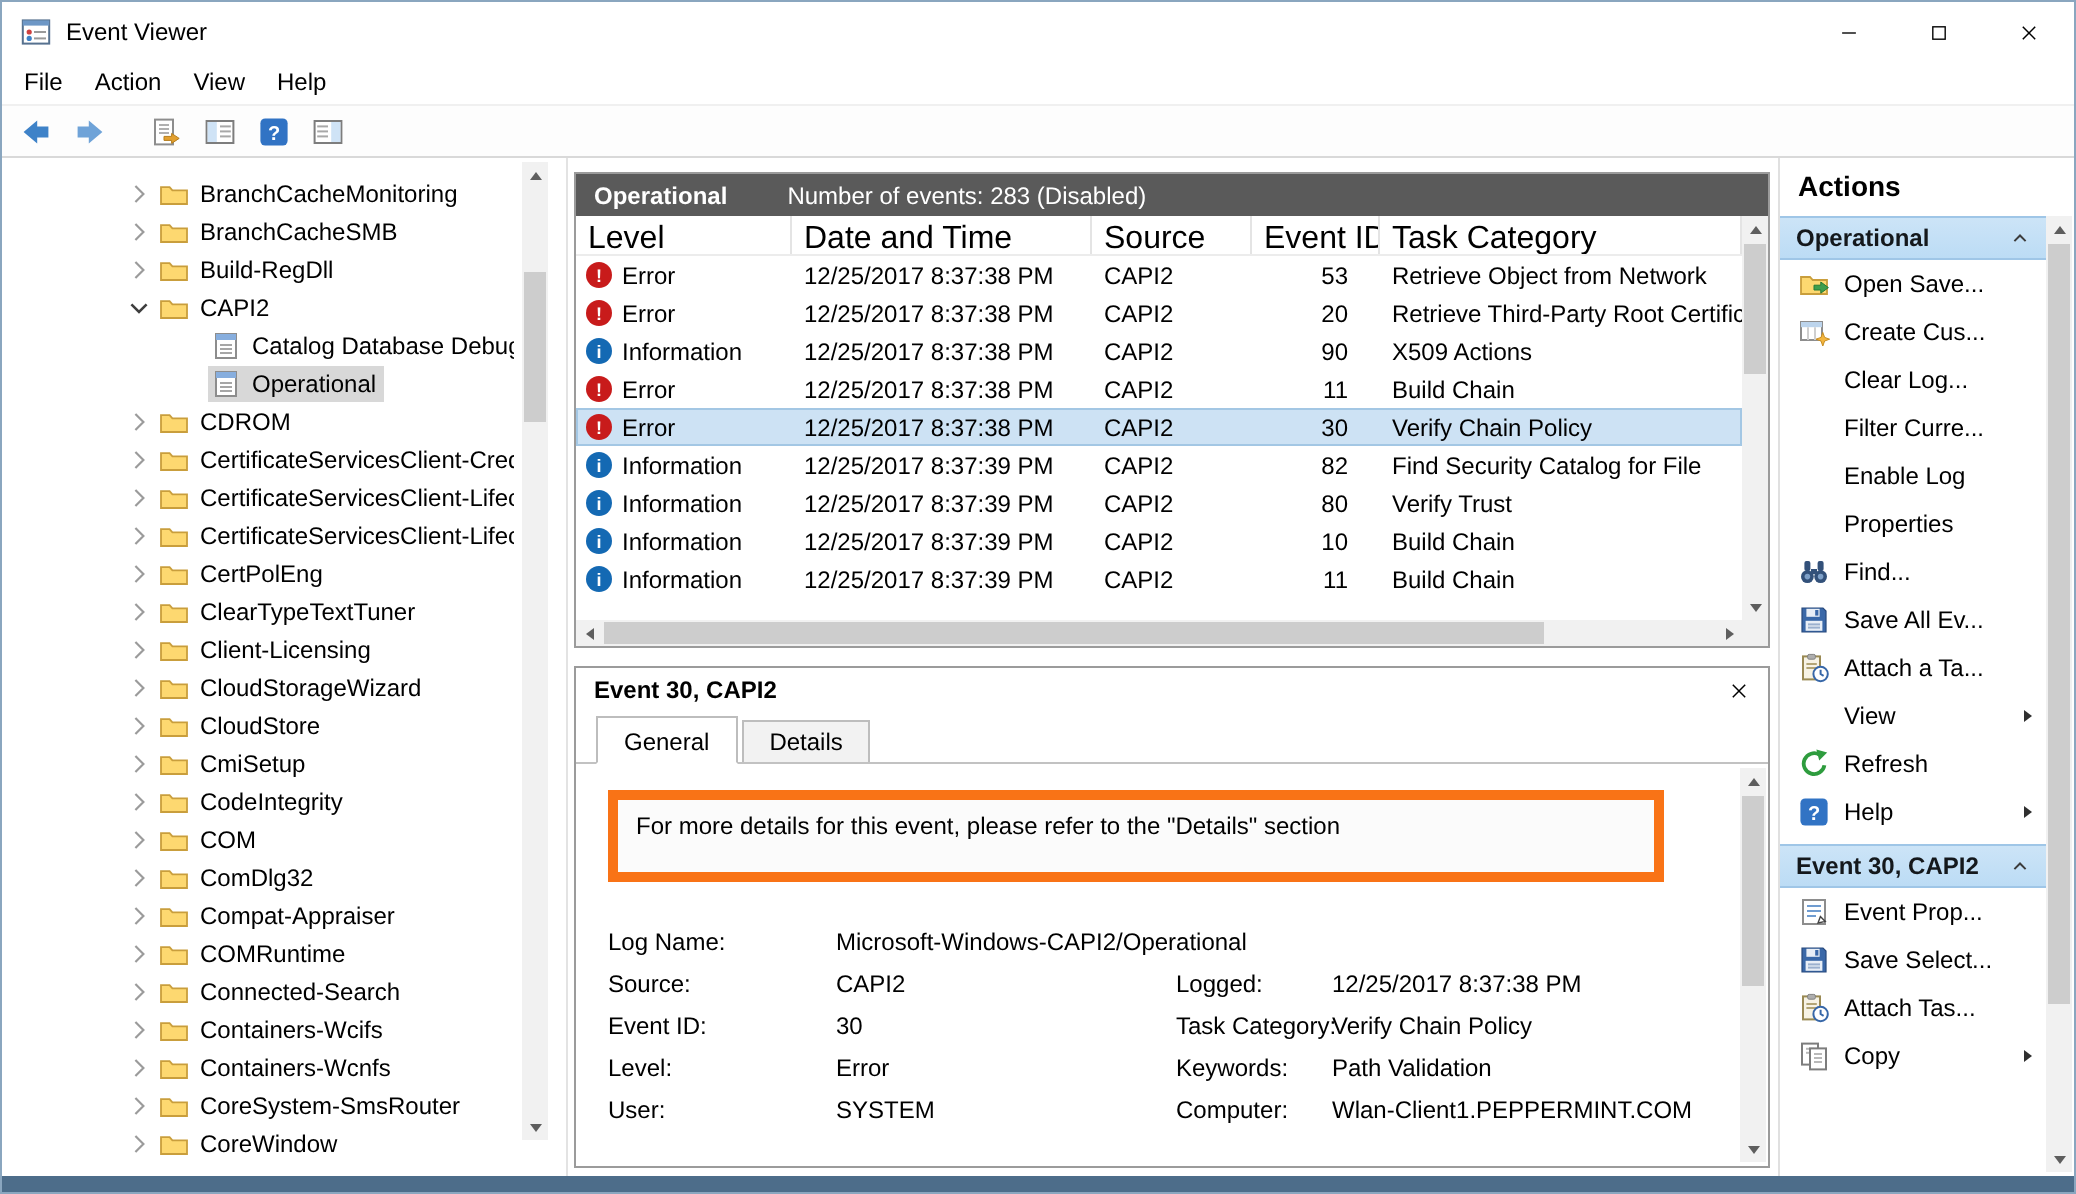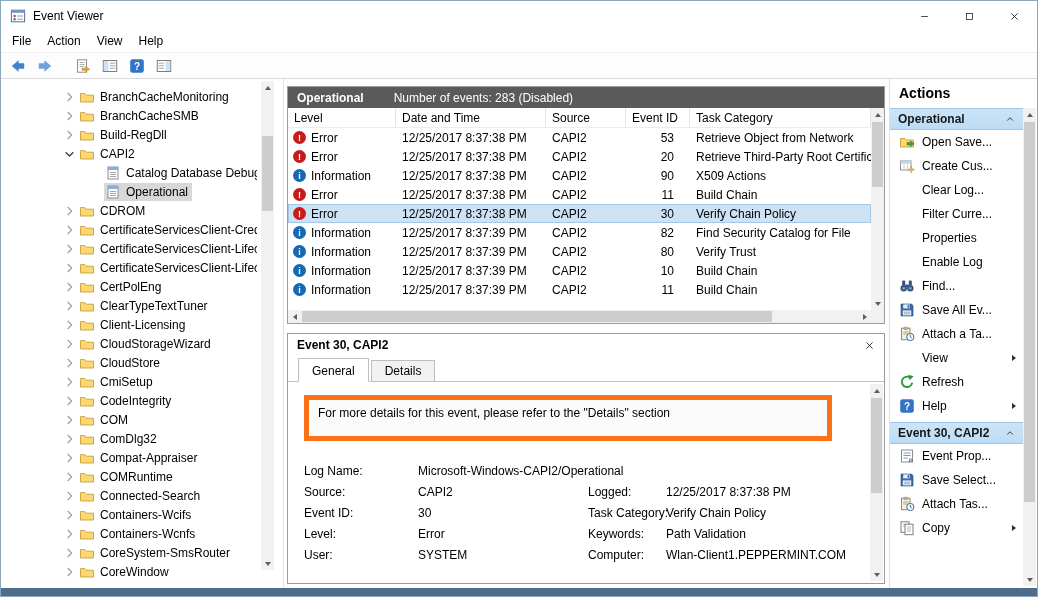--- a/index.html
+++ b/index.html
@@ -38,21 +38,21 @@
 .node.selected{background:var(--tree-selected-bg,#d8d8d8);}
 .tree-label{margin-left:5px;}
 
 
 .center-panel{position:absolute;left:285px;right:149px;top:0;bottom:0;}
 .list-wrap{position:absolute;left:1px;right:3px;top:7px;height:238px;border:1px solid #9b9b9b;background:#fff;}
 .list-title{height:21px;background:var(--list-header-bg,#5a5a5a);color:#fff;display:flex;align-items:center;padding-left:9px;font-size:12px;}
 .lt-name{font-weight:bold;}
 .lt-sub{margin-left:30px;}
 .col-header{display:flex;height:20px;border-bottom:1px solid #ececec;margin-right:13px;}
-.colh{font-size:12px;padding:3px 0 0 6px;border-right:1px solid #e4e4e4;overflow:hidden;white-space:nowrap;}
+.colh{font-size:16px;padding:3px 0 0 6px;border-right:1px solid #e4e4e4;overflow:hidden;white-space:nowrap;}
 .c-level{width:108px;flex:none;}
 .c-date{width:150px;flex:none;}
 .c-source{width:80px;flex:none;}
 .c-id{width:64px;flex:none;}
 .c-cat{flex:1;min-width:0;}
 .rows{position:absolute;left:0;top:41px;right:13px;bottom:13px;overflow:hidden;}
 .lrow{display:flex;align-items:center;height:19px;font-size:12px;white-space:nowrap;}
 .lrow.sel{background:var(--selected-row-bg,#cde2f4);box-shadow:inset 0 0 0 1px #a3c7e4;}
 .cell{overflow:hidden;}
 .cell.c-level{display:flex;align-items:center;padding-left:5px;}
@@ -841,25 +841,25 @@
           <div class="act-item">
             <span class="act-ic"></span>
             <span class="act-label">Clear Log...</span>
           </div>
           <div class="act-item">
             <span class="act-ic"></span>
             <span class="act-label">Filter Curre...</span>
           </div>
           <div class="act-item">
             <span class="act-ic"></span>
+            <span class="act-label">Enable Log</span>
+          </div>
+          <div class="act-item">
+            <span class="act-ic"></span>
             <span class="act-label">Properties</span>
-          </div>
-          <div class="act-item">
-            <span class="act-ic"></span>
-            <span class="act-label">Enable Log</span>
           </div>
           <div class="act-item">
             <span class="act-ic">
               <svg viewBox="0 0 16 16">
                 <rect x="3.2" y="2.5" width="3" height="5" rx="1" fill="#33517a"></rect>
                 <rect x="9.8" y="2.5" width="3" height="5" rx="1" fill="#33517a"></rect>
                 <circle cx="4.7" cy="10.3" r="3.2" fill="#33517a"></circle>
                 <circle cx="11.3" cy="10.3" r="3.2" fill="#33517a"></circle>
                 <rect x="6.5" y="6.5" width="3" height="2.5" fill="#33517a"></rect>
                 <circle cx="4.7" cy="10.3" r="1.4" fill="#7ea0c8"></circle>

